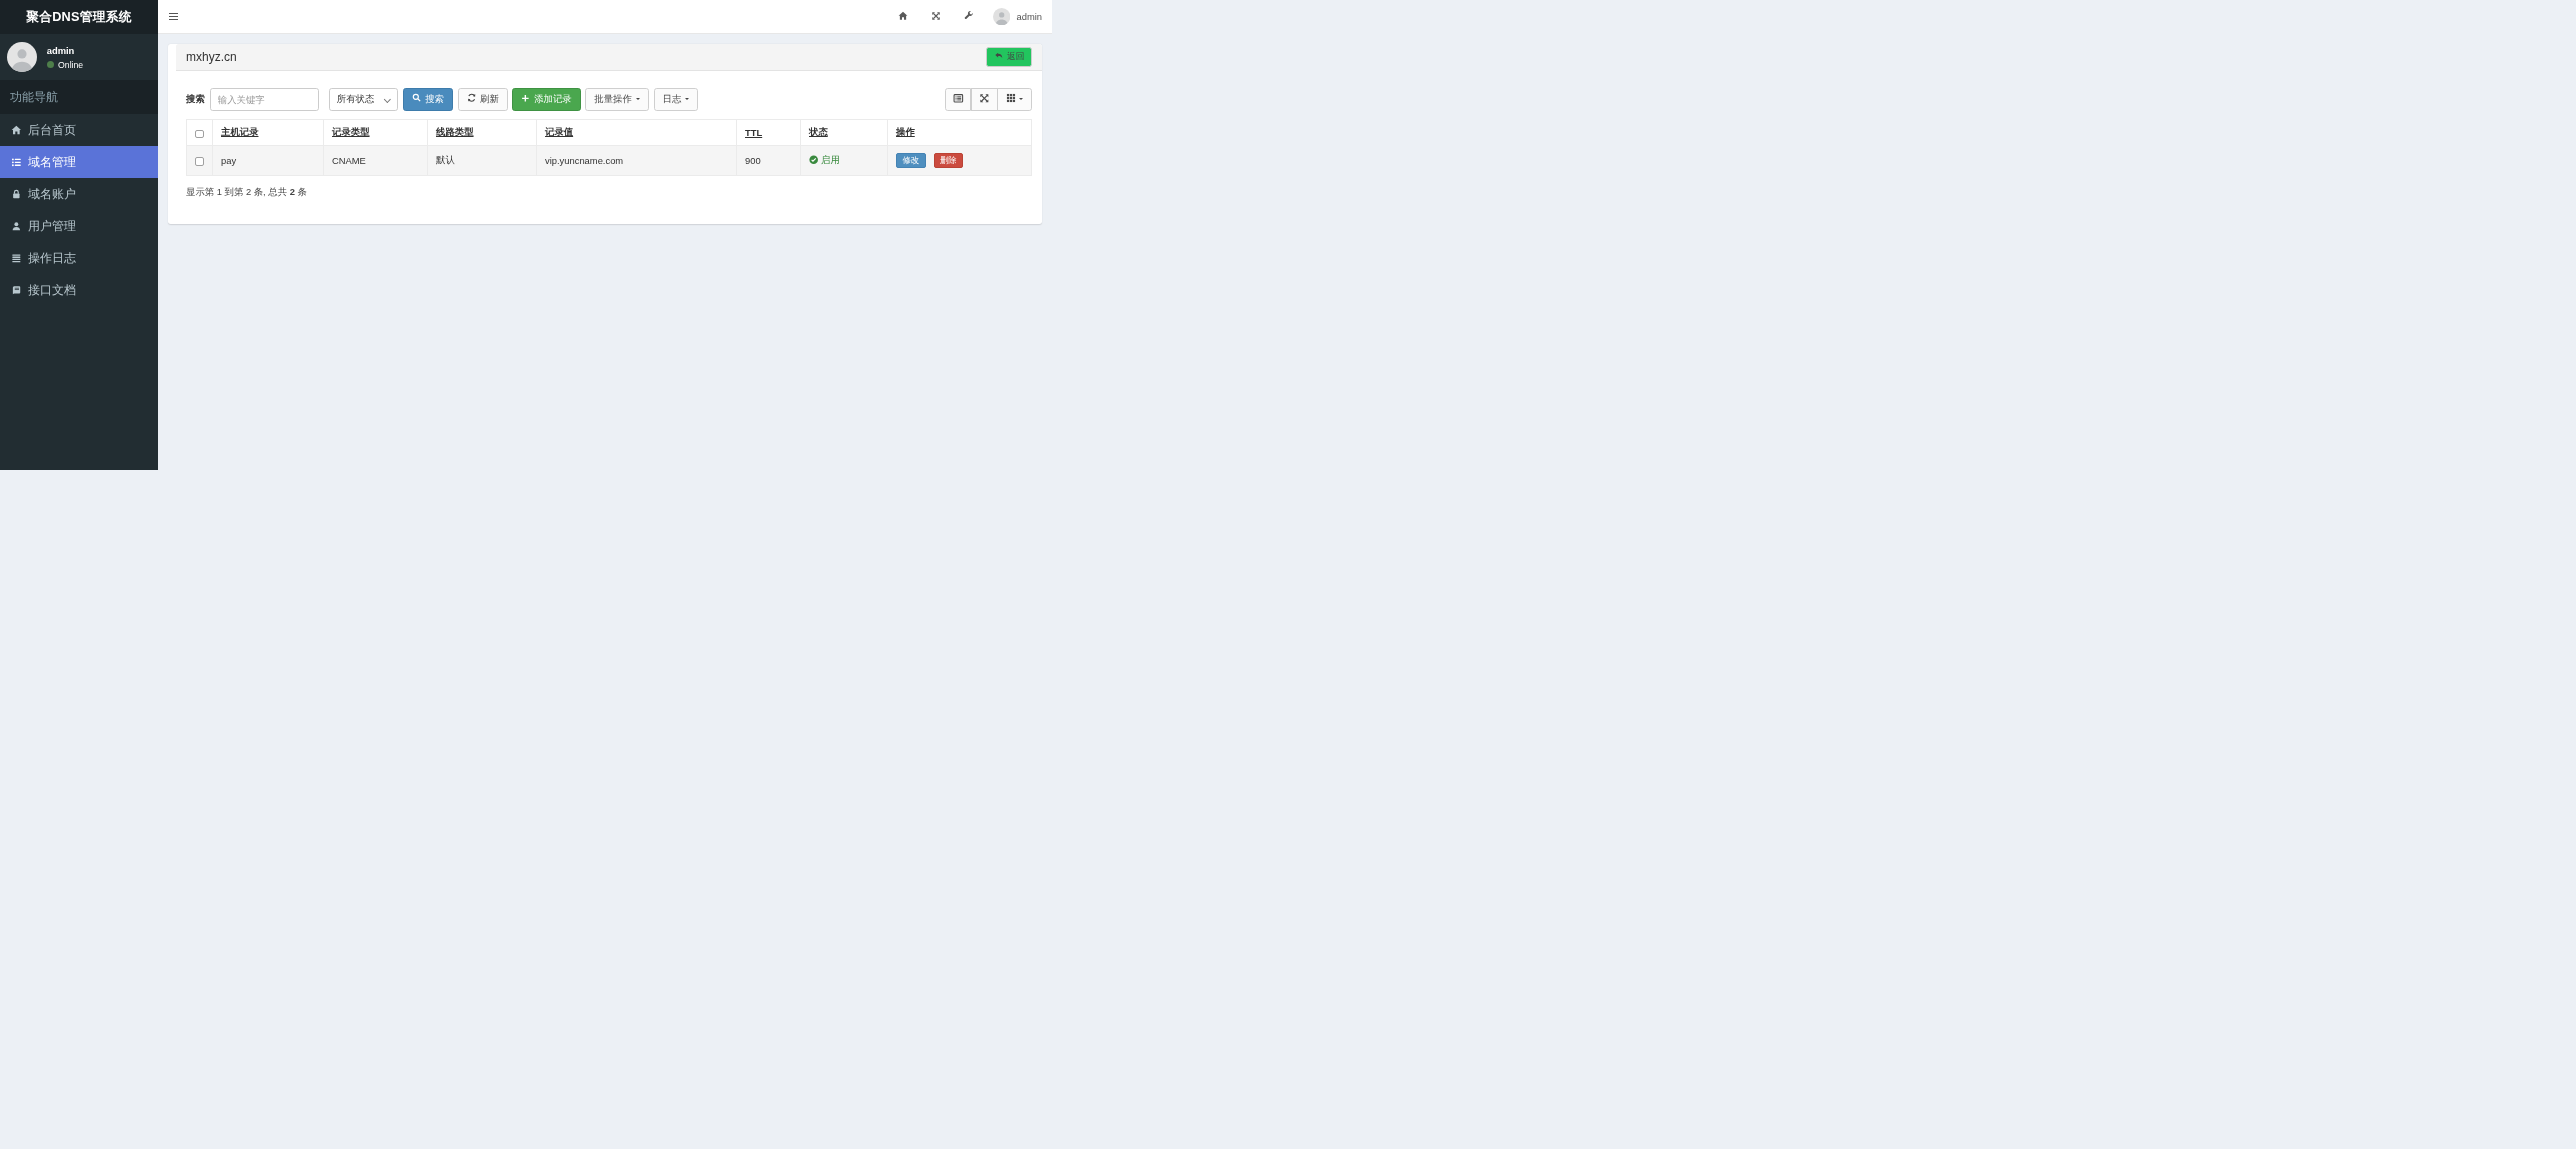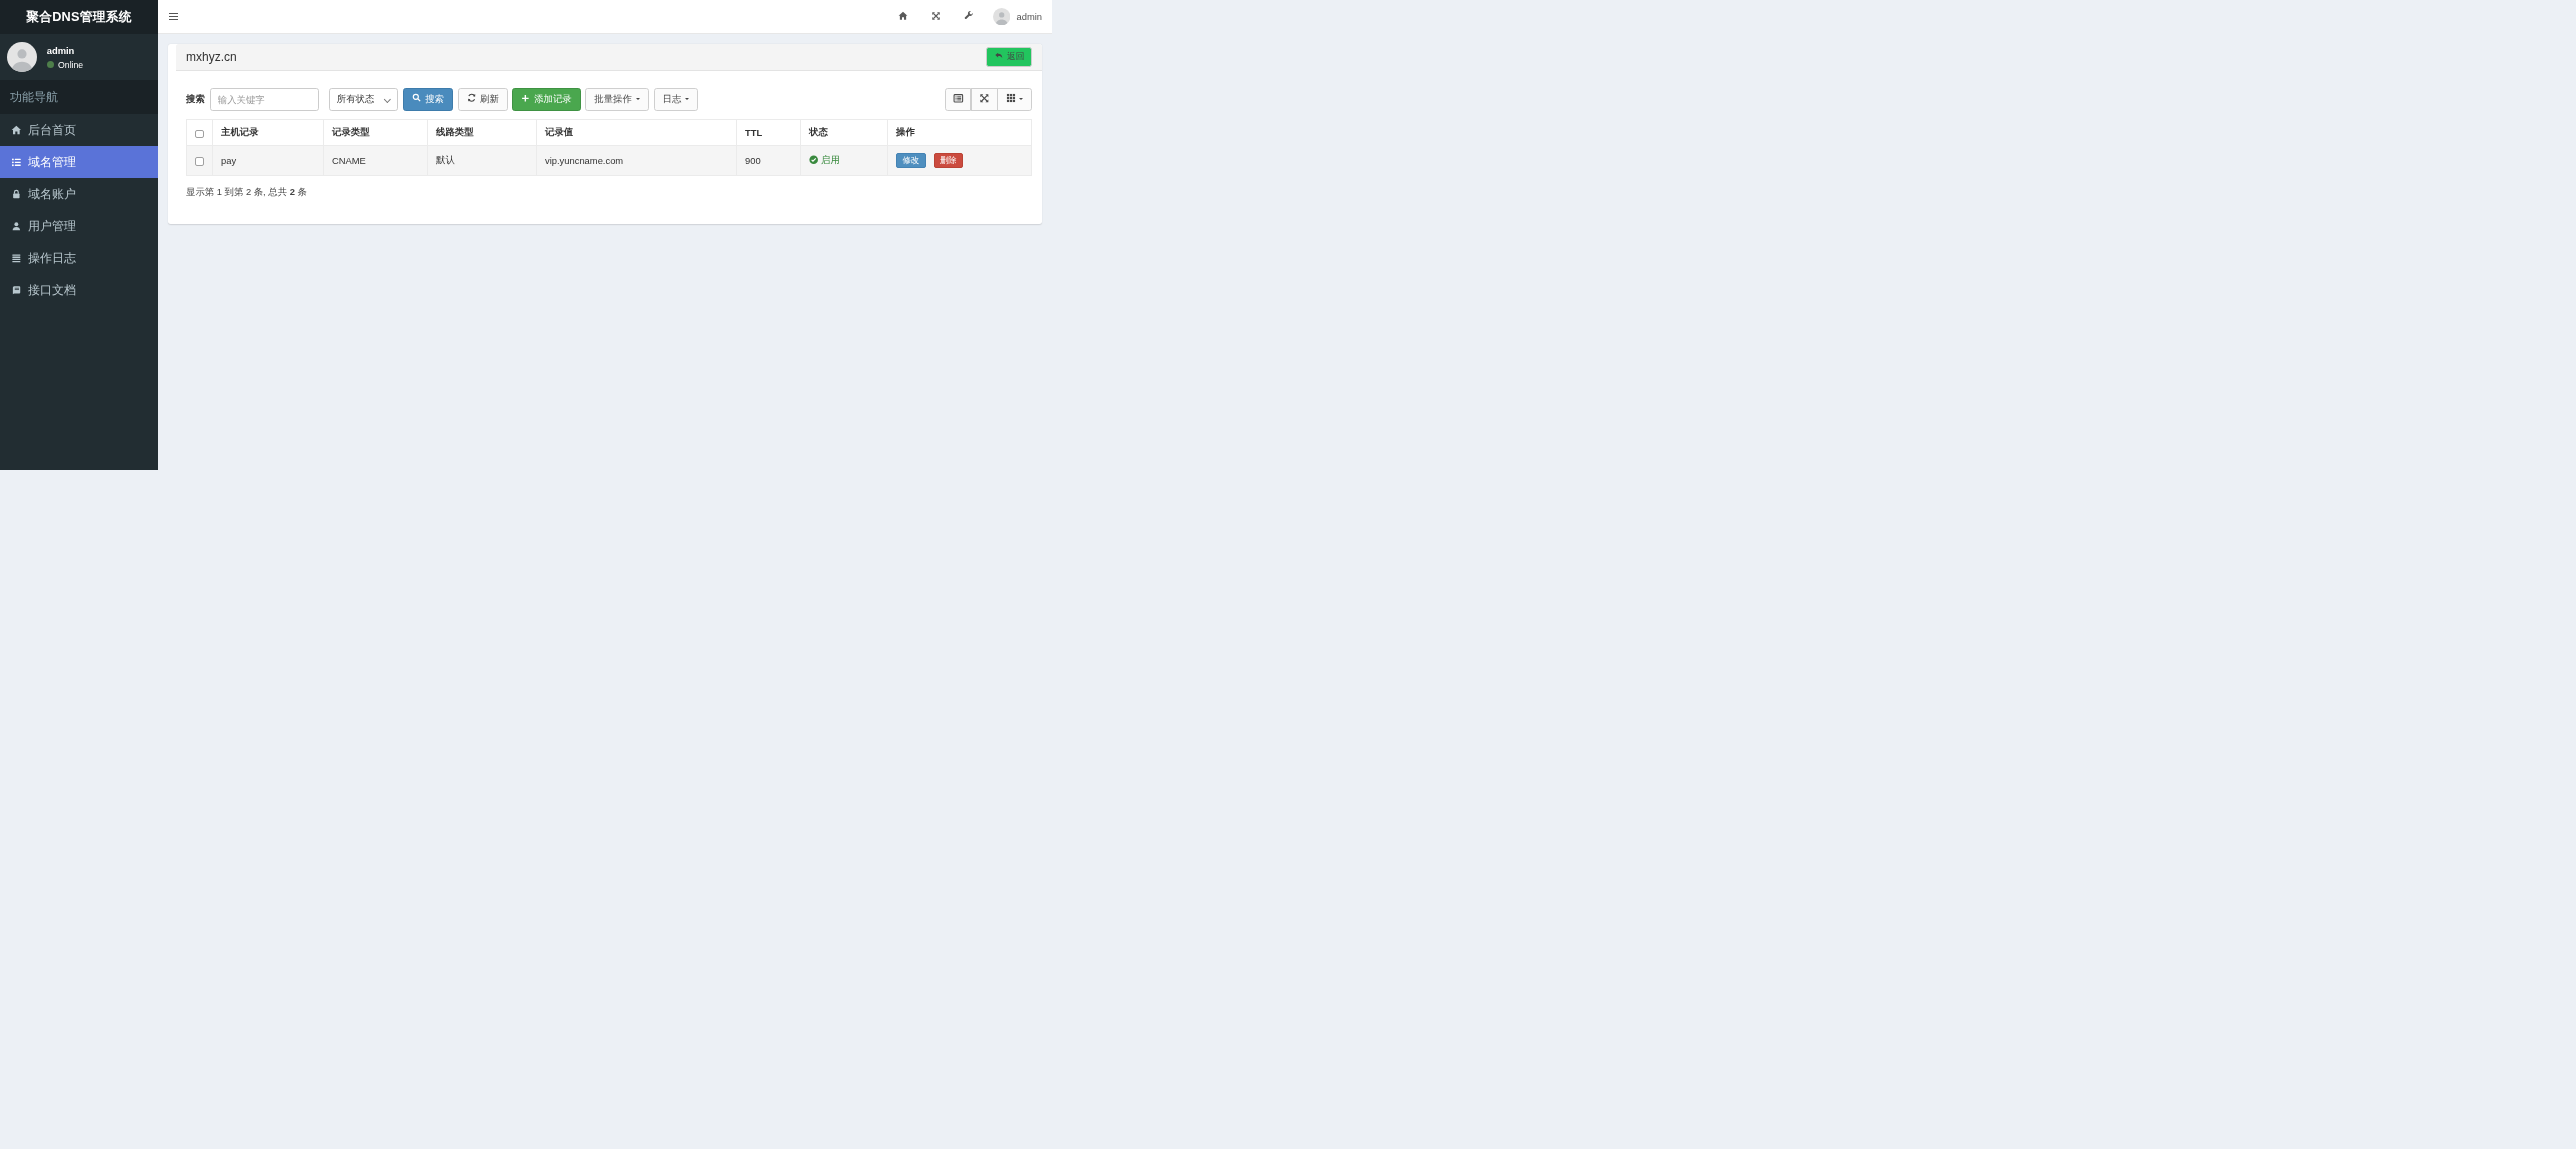--- a/index.html
+++ b/index.html
@@ -70,21 +70,21 @@
   .btn-group .btn { margin-right:0; border-radius:0; width:27px; padding:0; color:#4a4a4a; }
   .btn-group .btn + .btn { margin-left:-0.7px; }
   .btn-group .btn:first-child { border-radius:2.7px 0 0 2.7px; width:26px; }
   .btn-group .btn:last-child { border-radius:0 2.7px 2.7px 0; width:35px; }
   .btn-group .btn svg { margin-right:0; }
   .btn-group .btn .caret { margin-left:2.7px; }
 
   
   table { width:100%; border-collapse:collapse; table-layout:fixed; }
   th,td { border:0.7px solid #ebebeb; text-align:left; font-size:9.4px; color:#333; }
-  th { padding:6px 8px; font-weight:bold; }
+  th { padding:6px 8px; font-weight:bold;text-decoration:underline; }
   td { padding:6.7px 8px; }
   thead tr { border-bottom:0.7px solid #e0e0e0; }
   tbody tr:nth-child(odd) { background:#f5f5f5; }
   .cb-cell { text-align:center; padding:6.7px 0; }
   input[type="checkbox"] { -webkit-appearance:none; appearance:none; width:8.7px; height:8.7px;
       border:0.7px solid #a0a0a0; border-radius:2px; background:#fff; cursor:pointer; vertical-align:middle; }
   .status-cell { display:flex; align-items:center; color:#35883a; }
   .status-cell svg { margin-right:2.7px; }
   .btn-xs { height:15.4px; font-size:8.4px; padding:0 5.4px; border-radius:2px; color:#fff; margin-right:5.4px; }
   .btn-edit { background:#4f8fbf; border-color:#4483b4; }

